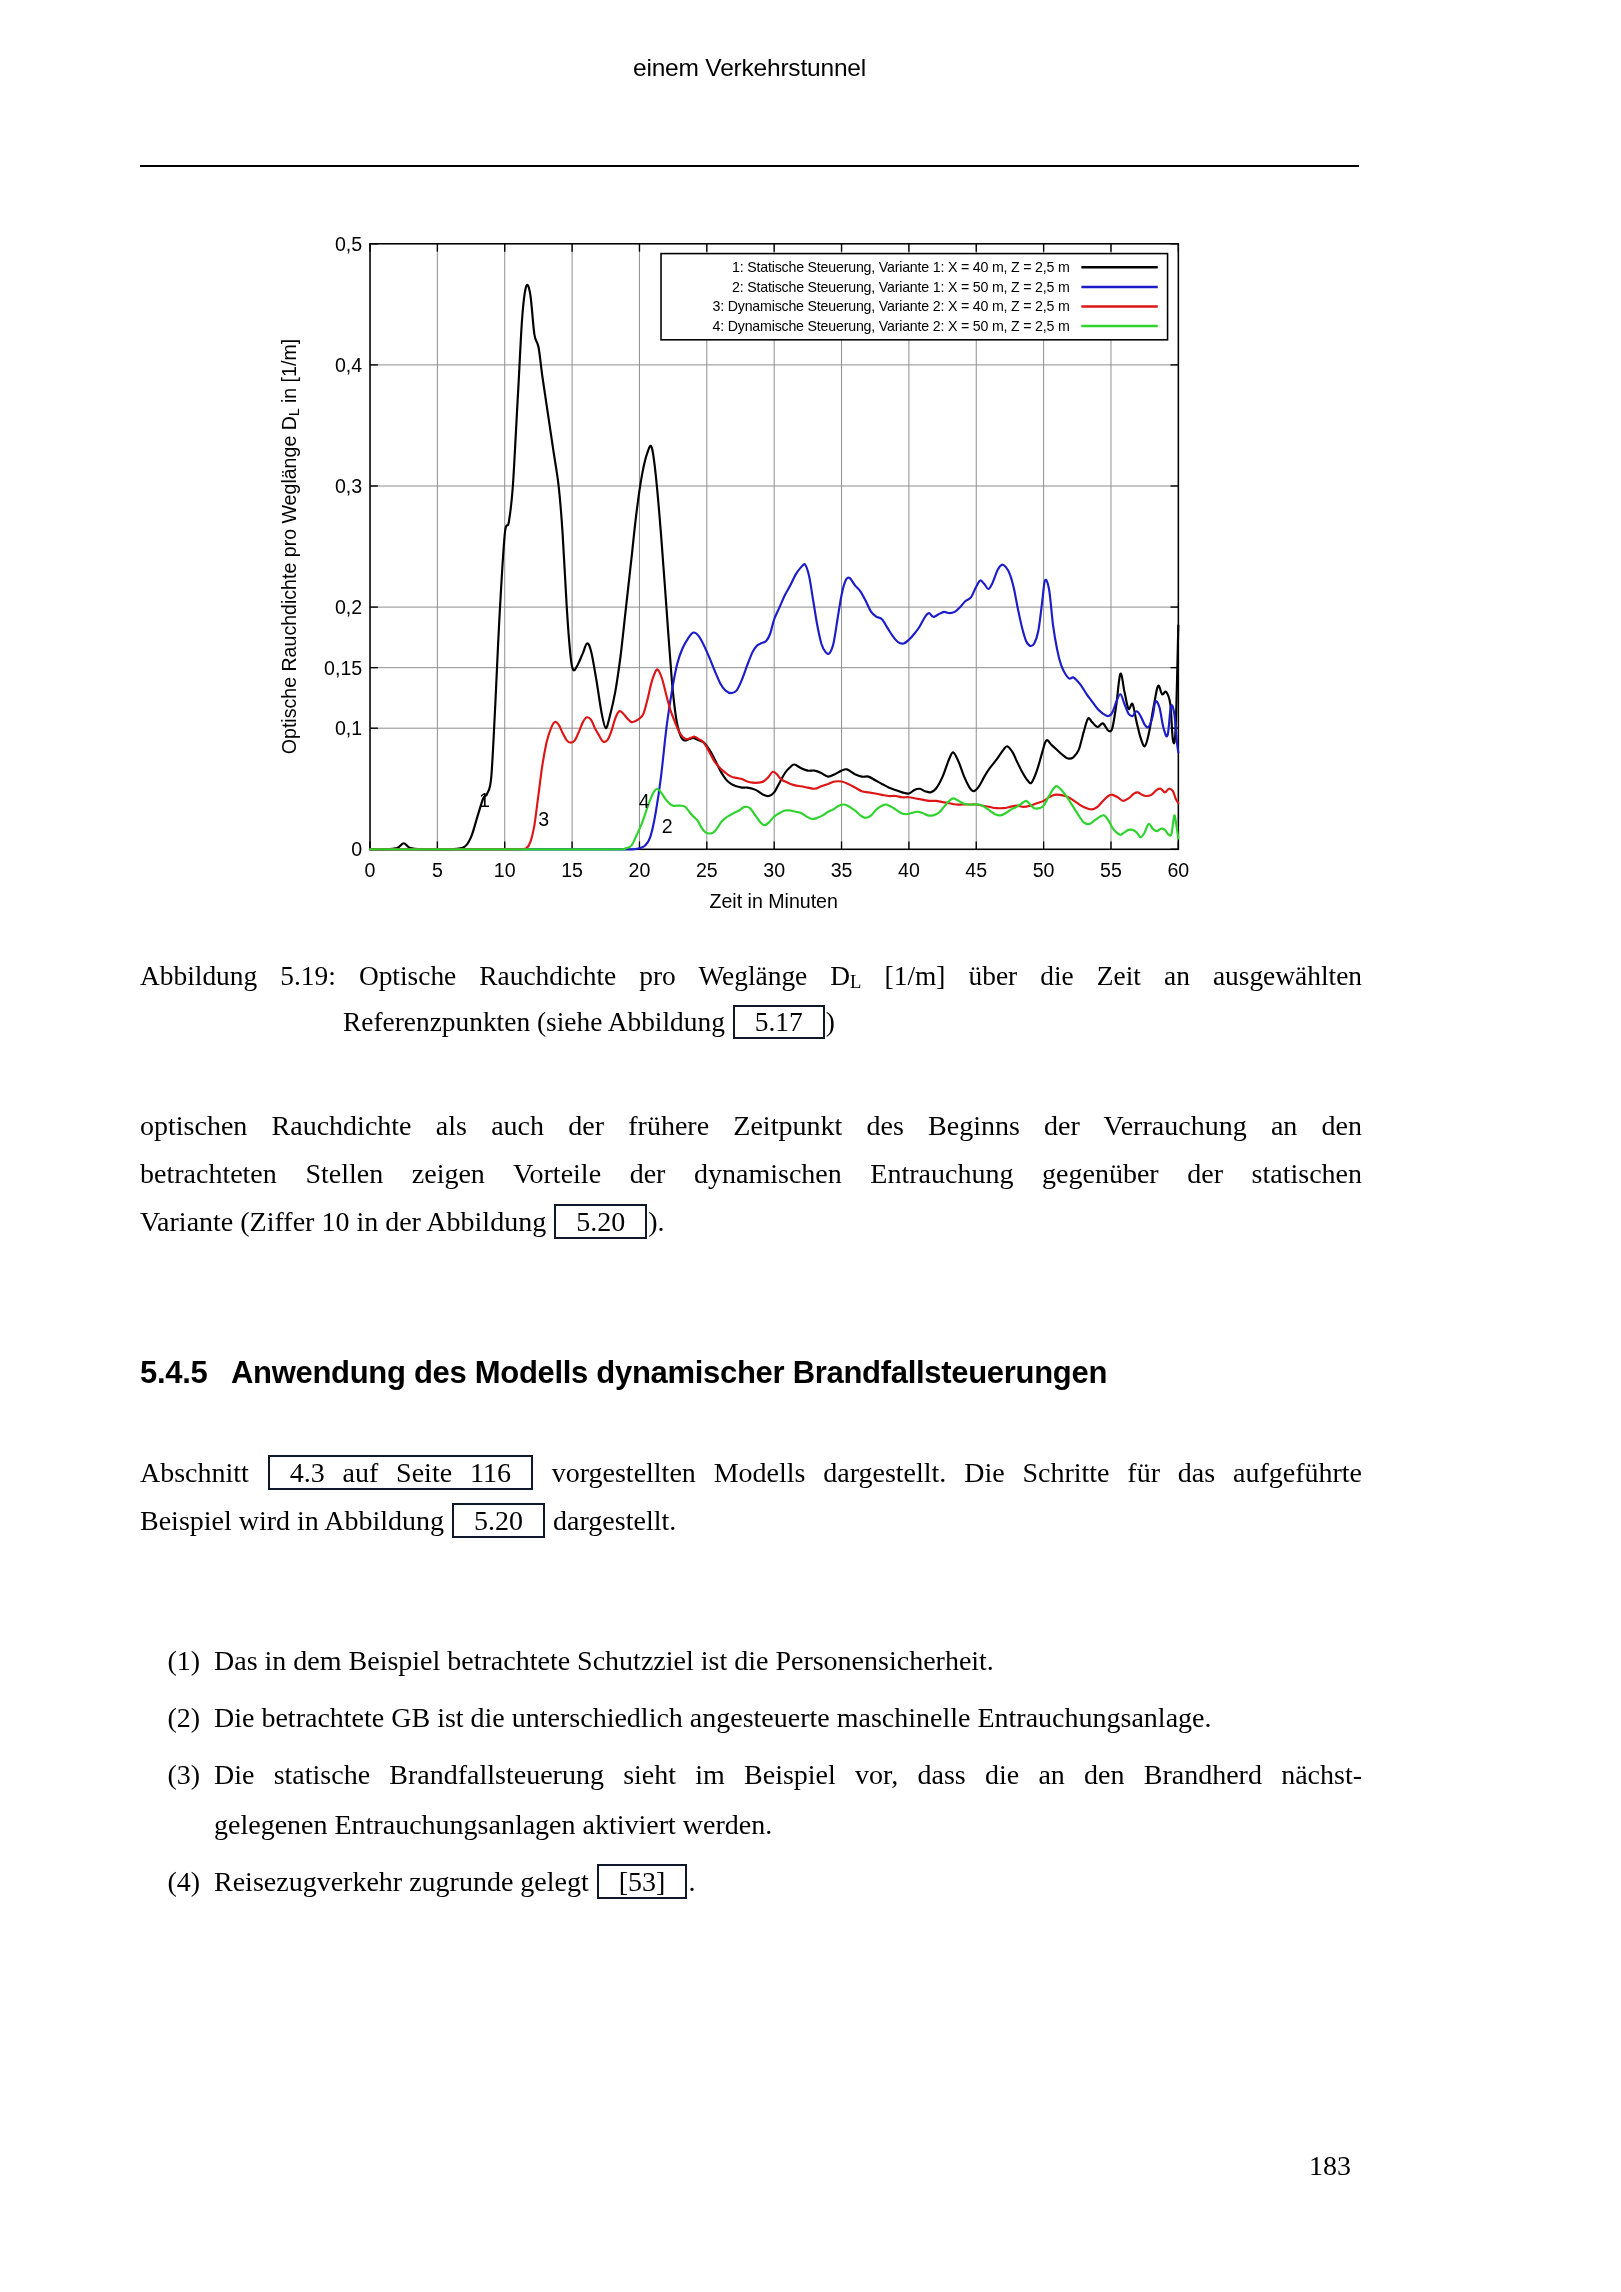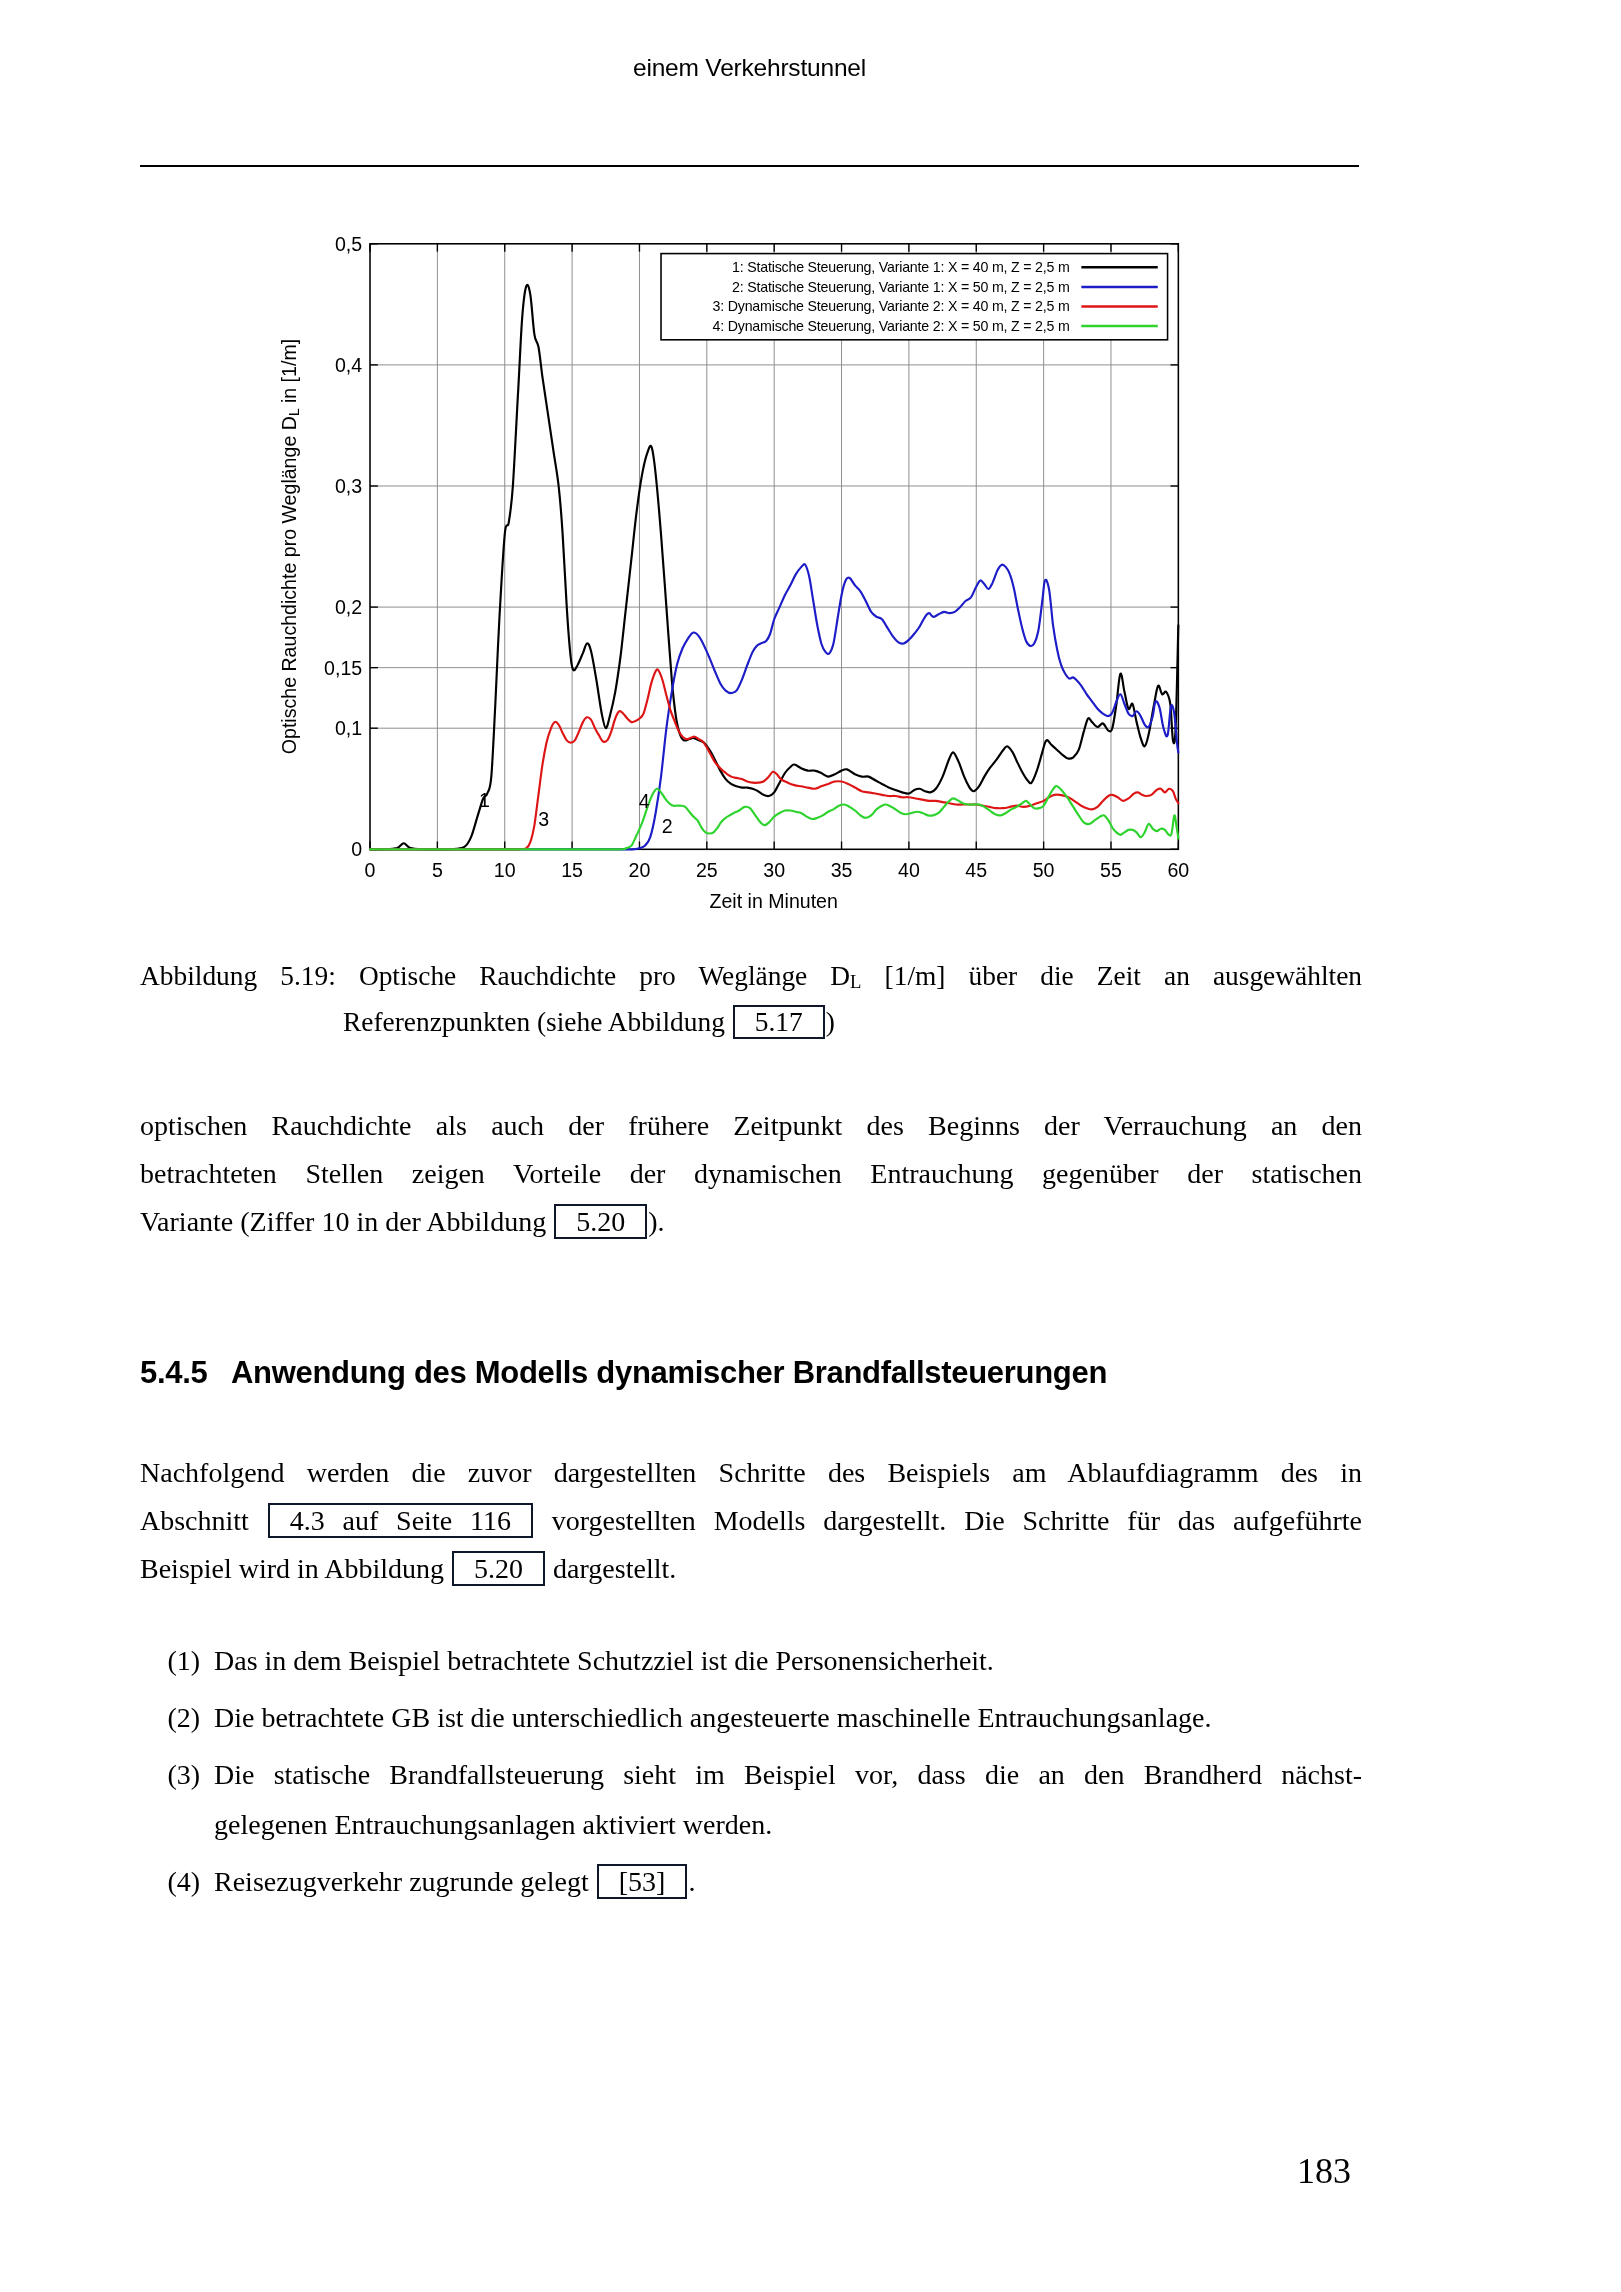--- a/index.html
+++ b/index.html
@@ -28,21 +28,21 @@
 
   .heading{position:absolute;left:140px;top:1355px;font-family:"Liberation Sans",sans-serif;
            font-weight:bold;font-size:31px;letter-spacing:-0.3px}
   .hnum{margin-right:23.5px}
 
   .list{position:absolute;left:140px;top:1636px;width:1222px;font-size:28px;line-height:50px}
   .item{position:relative;padding-left:74px;margin-bottom:6.9px}
   .inum{position:absolute;left:27.4px;top:0}
   .item .ln.j{text-align:justify;text-align-last:justify}
 
-  .pagenum{position:absolute;left:1155px;top:2150px;width:196px;text-align:right;font-size:36px}
+  .pagenum{position:absolute;left:1155px;top:2150px;width:196px;text-align:right;font-size:28px}
 </style>
 </head>
 <body>
 
 <div class="page">
 
   <div class="hdr">
     <div>einem Verkehrstunnel</div>
   </div>
   <div class="hdr-rule"></div>
@@ -166,21 +166,20 @@
     <div class="ln">optischen Rauchdichte als auch der frühere Zeitpunkt des Beginns der Verrauchung an den</div>
     <div class="ln">betrachteten Stellen zeigen Vorteile der dynamischen Entrauchung gegenüber der statischen</div>
     <div class="ln last"><span>Variante (Ziffer 10 in der Abbildung </span><span class="refbox">5.20</span><span>).</span></div>
   </div>
 
   <div class="heading">
     <span class="hnum">5.4.5</span><span>Anwendung des Modells dynamischer Brandfallsteuerungen</span>
   </div>
 
   <div class="para" id="para2">
-    <div class="ln">Nachfolgend werden die zuvor dargestellten Schritte des Beispiels am Ablaufdiagramm des in</div>
     <div class="ln"><span>Abschnitt </span><span class="refbox">4.3 auf Seite 116</span><span> vorgestellten Modells dargestellt. Die Schritte für das aufgeführte</span></div>
     <div class="ln last"><span>Beispiel wird in Abbildung </span><span class="refbox">5.20</span><span> dargestellt.</span></div>
   </div>
 
   <div class="list">
     <div class="item">
       <span class="inum">(1)</span>
       <div class="ln">Das in dem Beispiel betrachtete Schutzziel ist die Personensicherheit.</div>
     </div>
     <div class="item">

